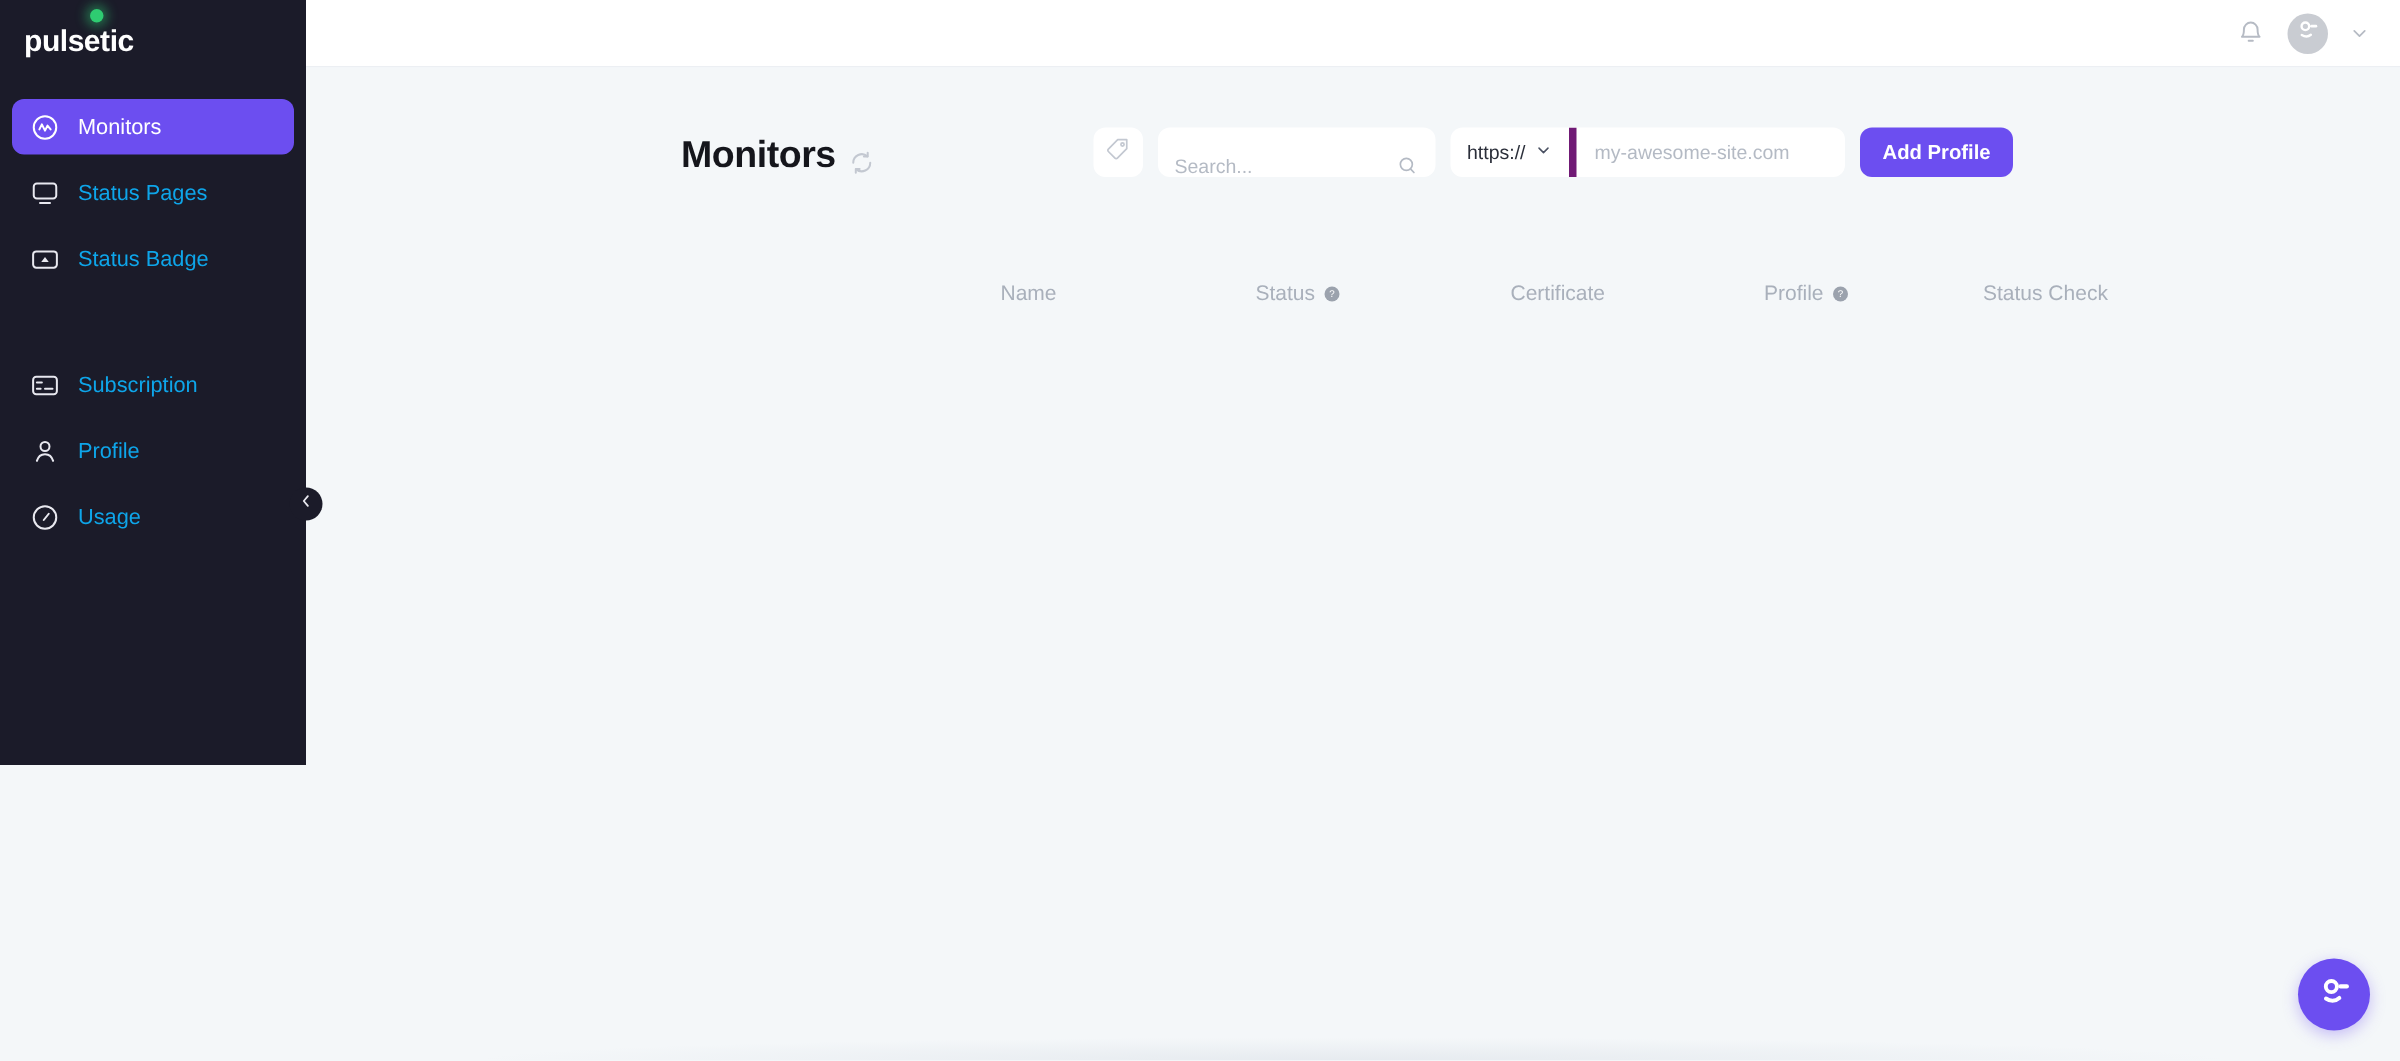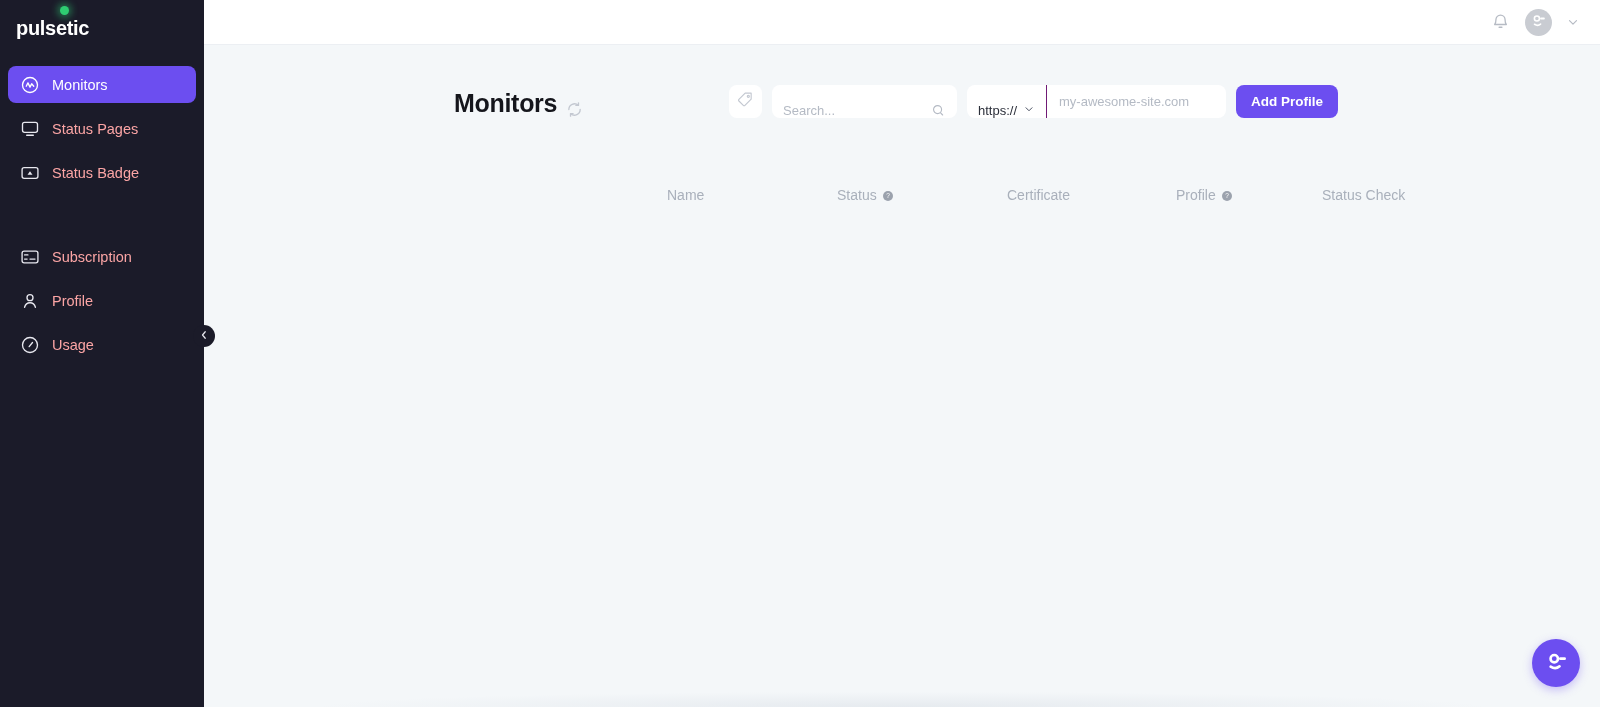--- a/index.html
+++ b/index.html
@@ -6,21 +6,21 @@
   html, body {
     width: 1600px; height: 707px;
     font-family: "Liberation Sans", sans-serif;
     background: #f4f7f9;
     overflow: hidden;
   }
   .app { position: relative; width: 1600px; height: 707px; display: flex; }
 
   
   .sidebar {
-    width: 204px; height: 707px;
+    width: 204px; height: 510px;
     background: #1b1b29;
     flex: 0 0 204px;
     position: relative;
     z-index: 5;
   }
   .logo-wrap {
     height: 56px;
     display: flex; align-items: center;
     padding: 0 0 0 16px;
     position: relative;
@@ -40,21 +40,21 @@
     left: 60px; top: 6px;
     box-shadow: 0 0 7px 3px rgba(46,204,113,0.45);
   }
   .nav { margin-top: 10px; padding: 0 8px; }
   .nav-item {
     display: flex; align-items: center;
     gap: 12px;
     height: 37px;
     padding: 0 12px;
     border-radius: 8px;
-    color: #fca5a5;
+    color: #0ea5e9;
     font-size: 14.5px;
     margin-bottom: 7px;
     cursor: pointer;
     user-select: none;
   }
   .nav-item.active { background: #6c4ef0; color: #ffffff; }
   .nav-ico { width: 20px; height: 20px; flex: 0 0 20px; display: block; }
   .nav-gap { height: 40px; }
 
   .collapse-btn {
@@ -122,25 +122,25 @@
   }
   .search-box input::placeholder { color: #b4bac4; }
   .search-ico { width: 15px; height: 15px; flex: 0 0 15px; cursor: pointer; }
 
   .url-group {
     height: 33px; background: #fff; border-radius: 8px;
     display: flex; align-items: center;
     overflow: hidden;
   }
   .proto {
-    display: flex; align-items: flex-end; gap: 6px;
+    display: flex; align-items: center; gap: 6px;
     padding: 0 11px; height: 100%;
     font-size: 13px; color: #2b2f3a; font-weight: 500;
     cursor: pointer;
-    border-right: 1px solid #701a75;
+    border-right: 5px solid #701a75;
   }
   .url-input { border: none; outline: none; background: transparent;
     font-size: 13px; color: #2b2f3a; width: 179px; padding: 0 12px; height: 100%;
     font-family: "Liberation Sans", sans-serif; }
   .url-input::placeholder { color: #b4bac4; }
 
   .add-btn {
     height: 33px; padding: 0 15px;
     background: #6c4ef0; color: #fff;
     border: none; border-radius: 8px;

